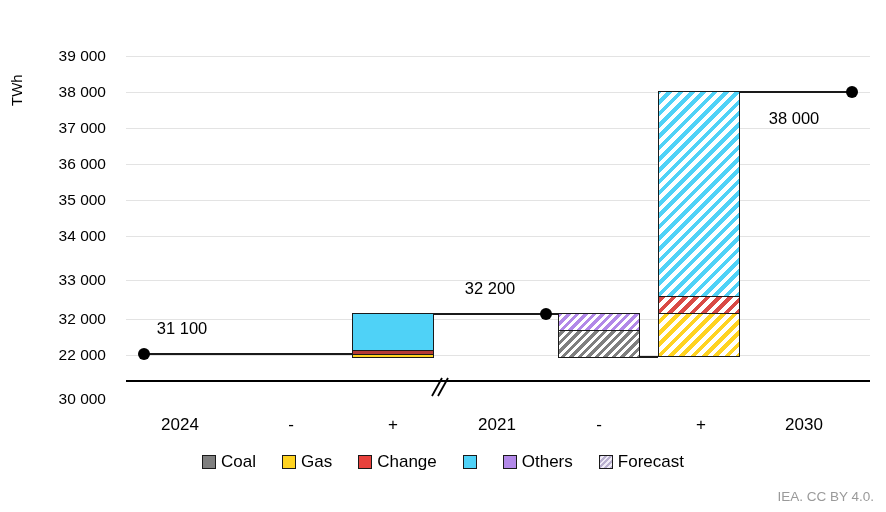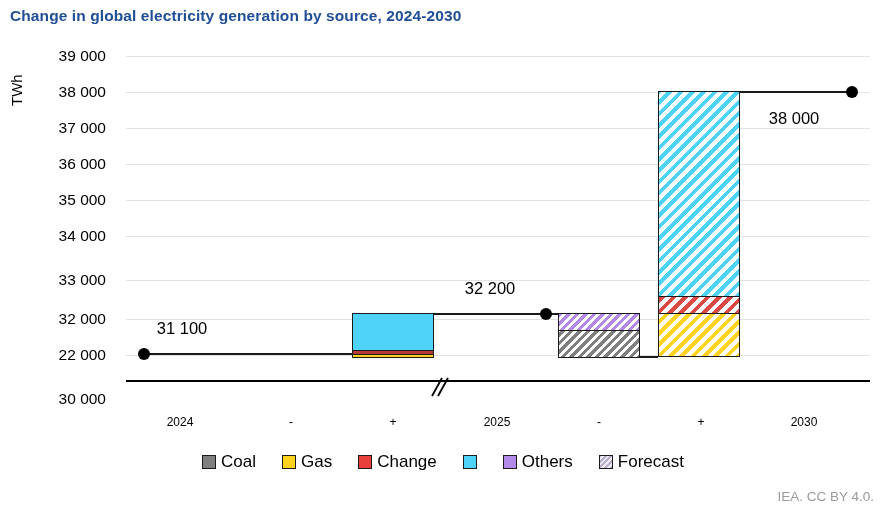--- a/index.html
+++ b/index.html
@@ -94,21 +94,21 @@
   }
 
   #x-axis-labels{
     position:absolute;
     left:126px;top:415px;
     width:744px;height:26px;
   }
   .xtick{
     position:absolute;
     top:0;
-    font-size:12px;
+    font-size:17px;
     color:#000;
     transform:translateX(-50%);
     white-space:nowrap;
   }
 
   .axis-break{
     position:absolute;
     left:418px;top:376px;
     width:40px;height:24px;
   }
@@ -137,21 +137,20 @@
     font-size:13.5px;
     color:#9a9a9a;
     white-space:nowrap;
   }
 </style>
 </head>
 <body>
 
 <div id="chart-root">
 
-  <div class="chart-title">Change in global electricity generation by source, 2024-2030</div>
 
   <div class="axis-unit">TWh</div>
 
   <div id="y-axis-labels">
     <div class="ytick" style="top:56px">39 000</div>
     <div class="ytick" style="top:92px">38 000</div>
     <div class="ytick" style="top:128px">37 000</div>
     <div class="ytick" style="top:164px">36 000</div>
     <div class="ytick" style="top:200px">35 000</div>
     <div class="ytick" style="top:236px">34 000</div>
@@ -222,21 +221,21 @@
 
   <svg class="axis-break" viewBox="0 0 40 24">
     <line x1="14" y1="20" x2="24" y2="2" stroke="#000" stroke-width="1.8"></line>
     <line x1="20" y1="20" x2="30" y2="2" stroke="#000" stroke-width="1.8"></line>
   </svg>
 
   <div id="x-axis-labels">
     <div class="xtick" style="left:54px">2024</div>
     <div class="xtick" style="left:165px">-</div>
     <div class="xtick" style="left:267px">+</div>
-    <div class="xtick" style="left:371px">2025</div>
+    <div class="xtick" style="left:371px">2021</div>
     <div class="xtick" style="left:473px">-</div>
     <div class="xtick" style="left:575px">+</div>
     <div class="xtick" style="left:678px">2030</div>
   </div>
 
   <div id="legend">
     <div class="legend-item">
       <span class="legend-swatch" style="background:#7f7f7f"></span>
       <span class="legend-label">Coal</span>
     </div>

